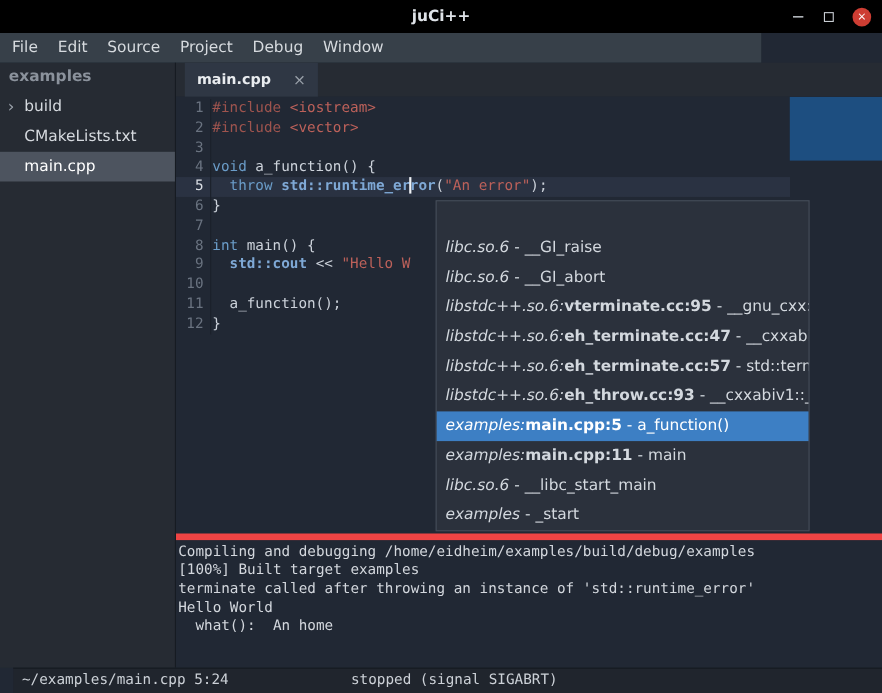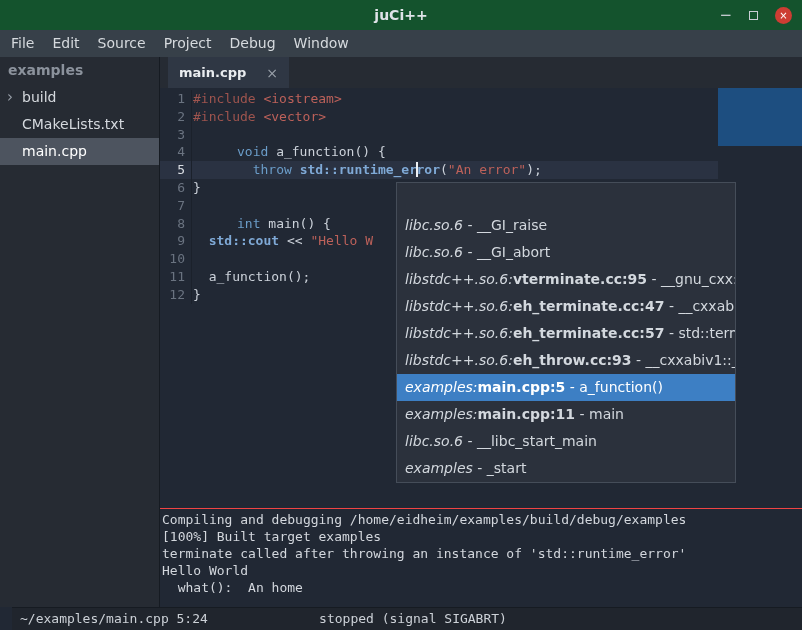--- a/index.html
+++ b/index.html
@@ -5,33 +5,33 @@
   * { margin:0; padding:0; box-sizing:border-box; }
   html,body { width:802px; height:630px; }
   body {
     position:relative; overflow:hidden;
     background:#212834;
     font-family:"DejaVu Sans", sans-serif;
   }
   .abs { position:absolute; }
 
   
-  .titlebar { left:0; top:0; width:802px; height:30px; background:#14532d;
+  .titlebar { left:0; top:0; width:802px; height:30px; background:#000000;
     display:flex; align-items:center; justify-content:center; }
   .title { color:#dfe3e8; font-size:14px; font-weight:bold; }
   .win-controls { position:absolute; right:10px; top:0; height:30px;
     display:flex; align-items:center; gap:17px; }
   .winbtn { color:#c9ced4; font-size:15px; line-height:15px; }
   .max-icon { width:9px; height:9px; border:1.5px solid #c9ced4; display:inline-block; }
   .close-btn { width:17px; height:17px; border-radius:50%;
     background:var(--close-red,#cd3d33); color:#fff; font-size:10px;
     display:flex; align-items:center; justify-content:center; }
 
   
-  .menubar { left:0; top:30px; width:802px; height:27px; background:#374049;
+  .menubar { left:0; top:30px; width:692px; height:27px; background:#374049;
     display:flex; align-items:center; padding-left:2px; }
   .menu-item { color:#d6dade; font-size:14px; padding:0 9px; line-height:27px; }
 
   
   .sidebar { left:0; top:57px; width:160px; height:550px; background:#262b33;
     border-right:1px solid #161b22; }
   .sidebar-header { height:27px; line-height:27px; padding-left:8px;
     color:#8b929c; font-size:14px; font-weight:bold; }
   .tree-item { height:27px; line-height:27px; padding-left:22px; color:#d5d9de;
     font-size:14px; position:relative; white-space:nowrap; }
@@ -50,42 +50,42 @@
     padding-top:2px; overflow:hidden; }
   .code-line { height:17.8px; line-height:17.8px; display:flex;
     font-family:"DejaVu Sans Mono", monospace; font-size:13px; }
   .line-num { width:32px; padding-right:6px; text-align:right; color:#6a7380; flex:none;
     border-right:1px solid #1b212b; }
   .line-code { white-space:pre; color:#ccd2da; padding-left:1px; }
   .code-line.current { background:linear-gradient(to right,
     var(--linehl,#2a3242) 0, var(--linehl,#2a3242) 558px, transparent 558px); }
   .code-line.current .line-num { color:#d9dde3; }
   .seg-plain { color:#ccd2da; }
-  .seg-kw { color:var(--keyword-blue,#6b9dc9);margin-left:44px; }
+  .seg-kw { color:var(--keyword-blue,#6b9dc9); }
   .seg-sem { color:var(--semantic-blue,#7fa9d6); font-weight:bold; }
   .seg-preproc { color:var(--preprocessor-red,#9e544e); }
   .seg-string { color:var(--string-red,#bd615a); }
   .caret { display:inline-block; width:1.5px; height:15px; margin:0 -1px;
     background:#eef1f4; vertical-align:-3px; }
   .tooltip-box { position:absolute; right:0; top:0; width:84px; height:58px;
     background:var(--tooltip-blue,#1d4e80); }
 
   
   .popup { left:396px; top:182px; width:340px; background:#2b313c;
     border:1px solid #454d59; z-index:5; }
   .popup-header { height:29px; }
   .popup-row { height:27px; line-height:27px; padding:0 8px; font-size:14px;
     color:#d3d8de; white-space:nowrap; overflow:hidden; }
   .popup-row .pfx { font-style:italic; }
   .popup-row .bld { font-weight:bold; }
   .popup-row.selected { background:var(--accent-blue,#3d7fc4); color:#ffffff; }
 
   
   .output { left:160px; top:485px; width:642px; height:122px; background:#212834;
-    border-top:1px solid #ef4444; padding:2px 1px 0 2px;margin-top:23px; }
+    border-top:6px solid #ef4444; padding:2px 1px 0 2px; }
   .out-line { font-family:"DejaVu Sans Mono", monospace; font-size:13px;
     line-height:17px; color:#d3d7dd; white-space:pre; }
 
   
   .statusbar { left:12px; top:607px; width:802px; height:23px; background:#20252d;
     border-top:1px solid #161b22; font-family:"DejaVu Sans Mono", monospace;
     font-size:13px; color:#ccd1d7; }
   .status-left { position:absolute; left:8px; line-height:22px; }
   .status-center { position:absolute; left:0; width:100%; text-align:center; line-height:22px; }
 </style>

